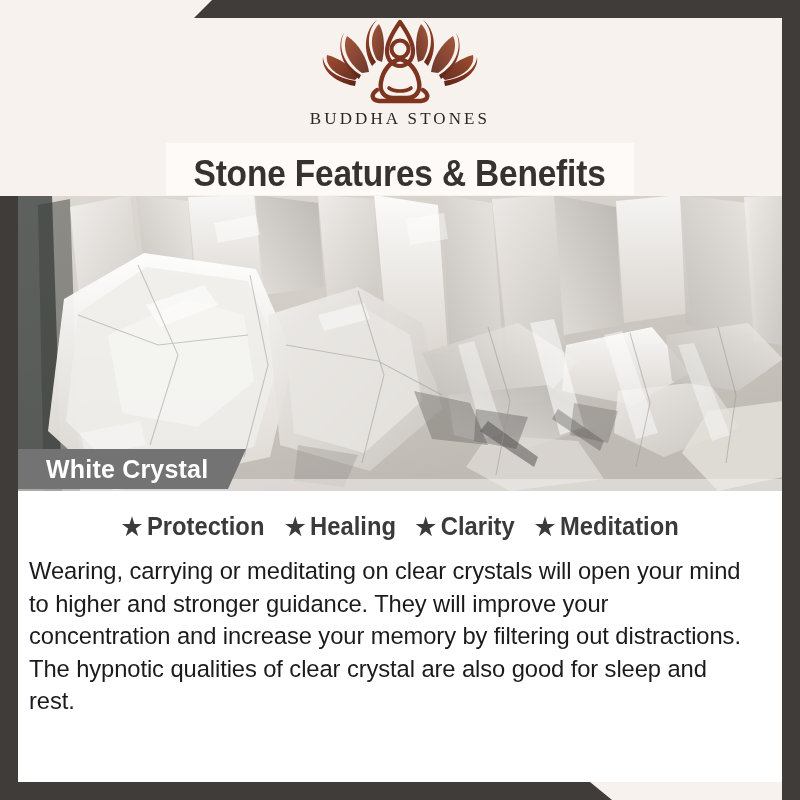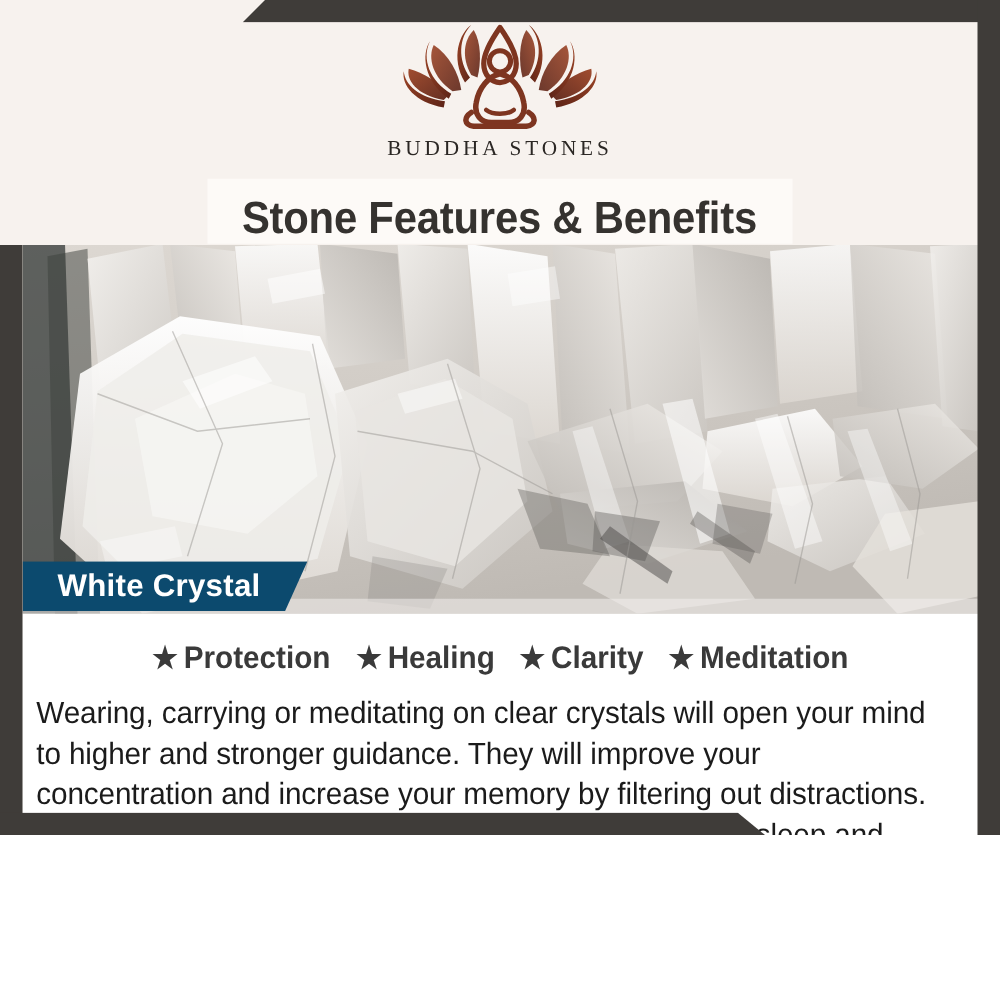--- a/index.html
+++ b/index.html
@@ -8,21 +8,21 @@
     background: #ffffff;
   }
   body {
     font-family: "Liberation Sans", sans-serif;
   }
 
   
   #poster {
     position: relative;
     width: 800px;
-    height: 668px;
+    height: 800px;
     overflow: hidden;
     background: #f7f2ee;
   }
 
   
   .frame-top {
     position: absolute;
     top: 0; left: 0;
     width: 800px; height: 18px;
     background: #3f3c39;
@@ -128,21 +128,21 @@
   }
   .photo svg { display: block; }
 
   
   .name-banner {
     position: absolute;
     left: 18px;
     top: 449px;
     height: 40px;
     width: 228px;
-    background: #0c4a6e;
+    background: #737373;
     clip-path: polygon(0 0, 228px 0, 210px 40px, 0 40px);
     z-index: 4;
     display: flex;
     align-items: center;
   }
   .name-text {
     color: #ffffff;
     font-size: 25px;
     font-weight: bold;
     margin-left: 28px;

